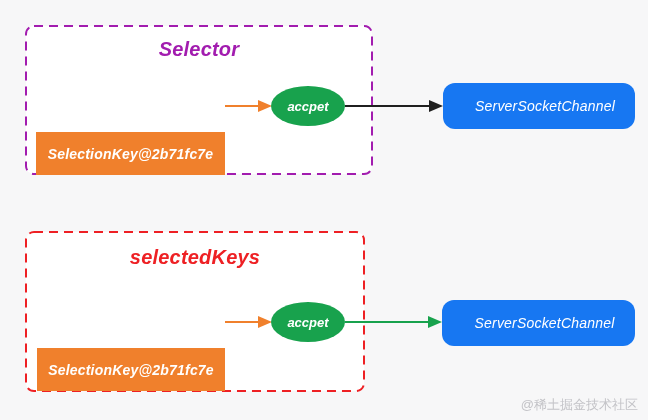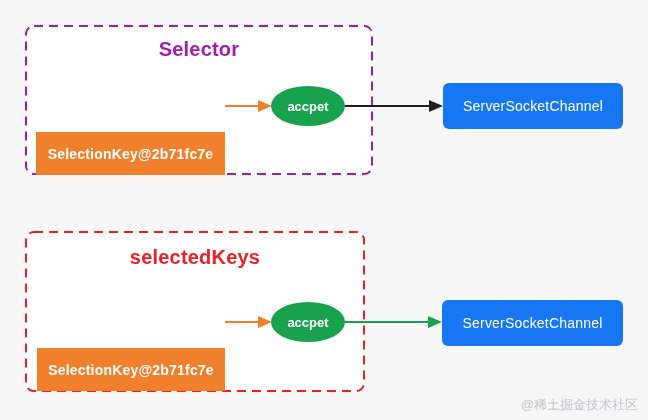--- a/index.html
+++ b/index.html
@@ -20,21 +20,21 @@
   .dash-rect{fill:var(--box_fill,#ffffff);stroke-width:2;stroke-dasharray:9 6;}
   .dash-purple{stroke:var(--purple,#a21caf);}
   .dash-red{stroke:var(--red,#ee2024);}
   .ln{stroke-width:2;fill:none;}
   .ln-orange{stroke:var(--orange,#f0802c);}
   .ln-black{stroke:var(--black,#1f1f1f);}
   .ln-green{stroke:var(--green,#18a24d);}
   .hd-orange{fill:var(--orange,#f0802c);}
   .hd-black{fill:var(--black,#1f1f1f);}
   .hd-green{fill:var(--green,#18a24d);}
-  .abs{position:absolute;z-index:1;display:flex;align-items:center;justify-content:center;}
+  .abs{position:absolute;z-index:1;display:flex;align-items:center;justify-content:center;font-style:italic;}
   .group-title{
     font-size:20px;font-weight:600;letter-spacing:0.2px;
     justify-content:center;text-align:center;
   }
   .title-selector{left:25px;top:37px;width:348px;height:24px;color:var(--purple,#a21caf);}
   .title-selectedkeys{left:25px;top:245px;width:340px;height:24px;color:var(--red,#ee2024);}
   .node{color:#fff;}
   .key-node{
     background:var(--orange,#f0802c);
     font-size:14px;font-weight:600;letter-spacing:0.2px;margin-top:48px;
@@ -43,22 +43,22 @@
   .key-2{left:37px;top:300px;width:188px;height:43px;}
   .event-node{
     background:var(--green,#18a24d);
     border-radius:50%;
     font-size:13px;font-weight:600;text-align:center;
   }
   .event-1{left:271px;top:86px;width:74px;height:40px;}
   .event-2{left:271px;top:302px;width:74px;height:40px;}
   .channel-node{
     background:var(--blue,#1777f2);
-    border-radius:6px;
-    font-size:14px;font-weight:500;letter-spacing:0.2px;
+    border-radius:12px;
+    font-size:14px;font-weight:500;letter-spacing:0.2px;padding-left:12px;
   }
   .channel-1{left:443px;top:83px;width:180px;height:46px;}
   .channel-2{left:442px;top:300px;width:181px;height:46px;}
   .watermark{
     position:absolute;right:10px;top:396px;z-index:1;
     font-size:13px;color:var(--watermark,#c3c3c7);
   }
 </style>
 </head>
 <body>

